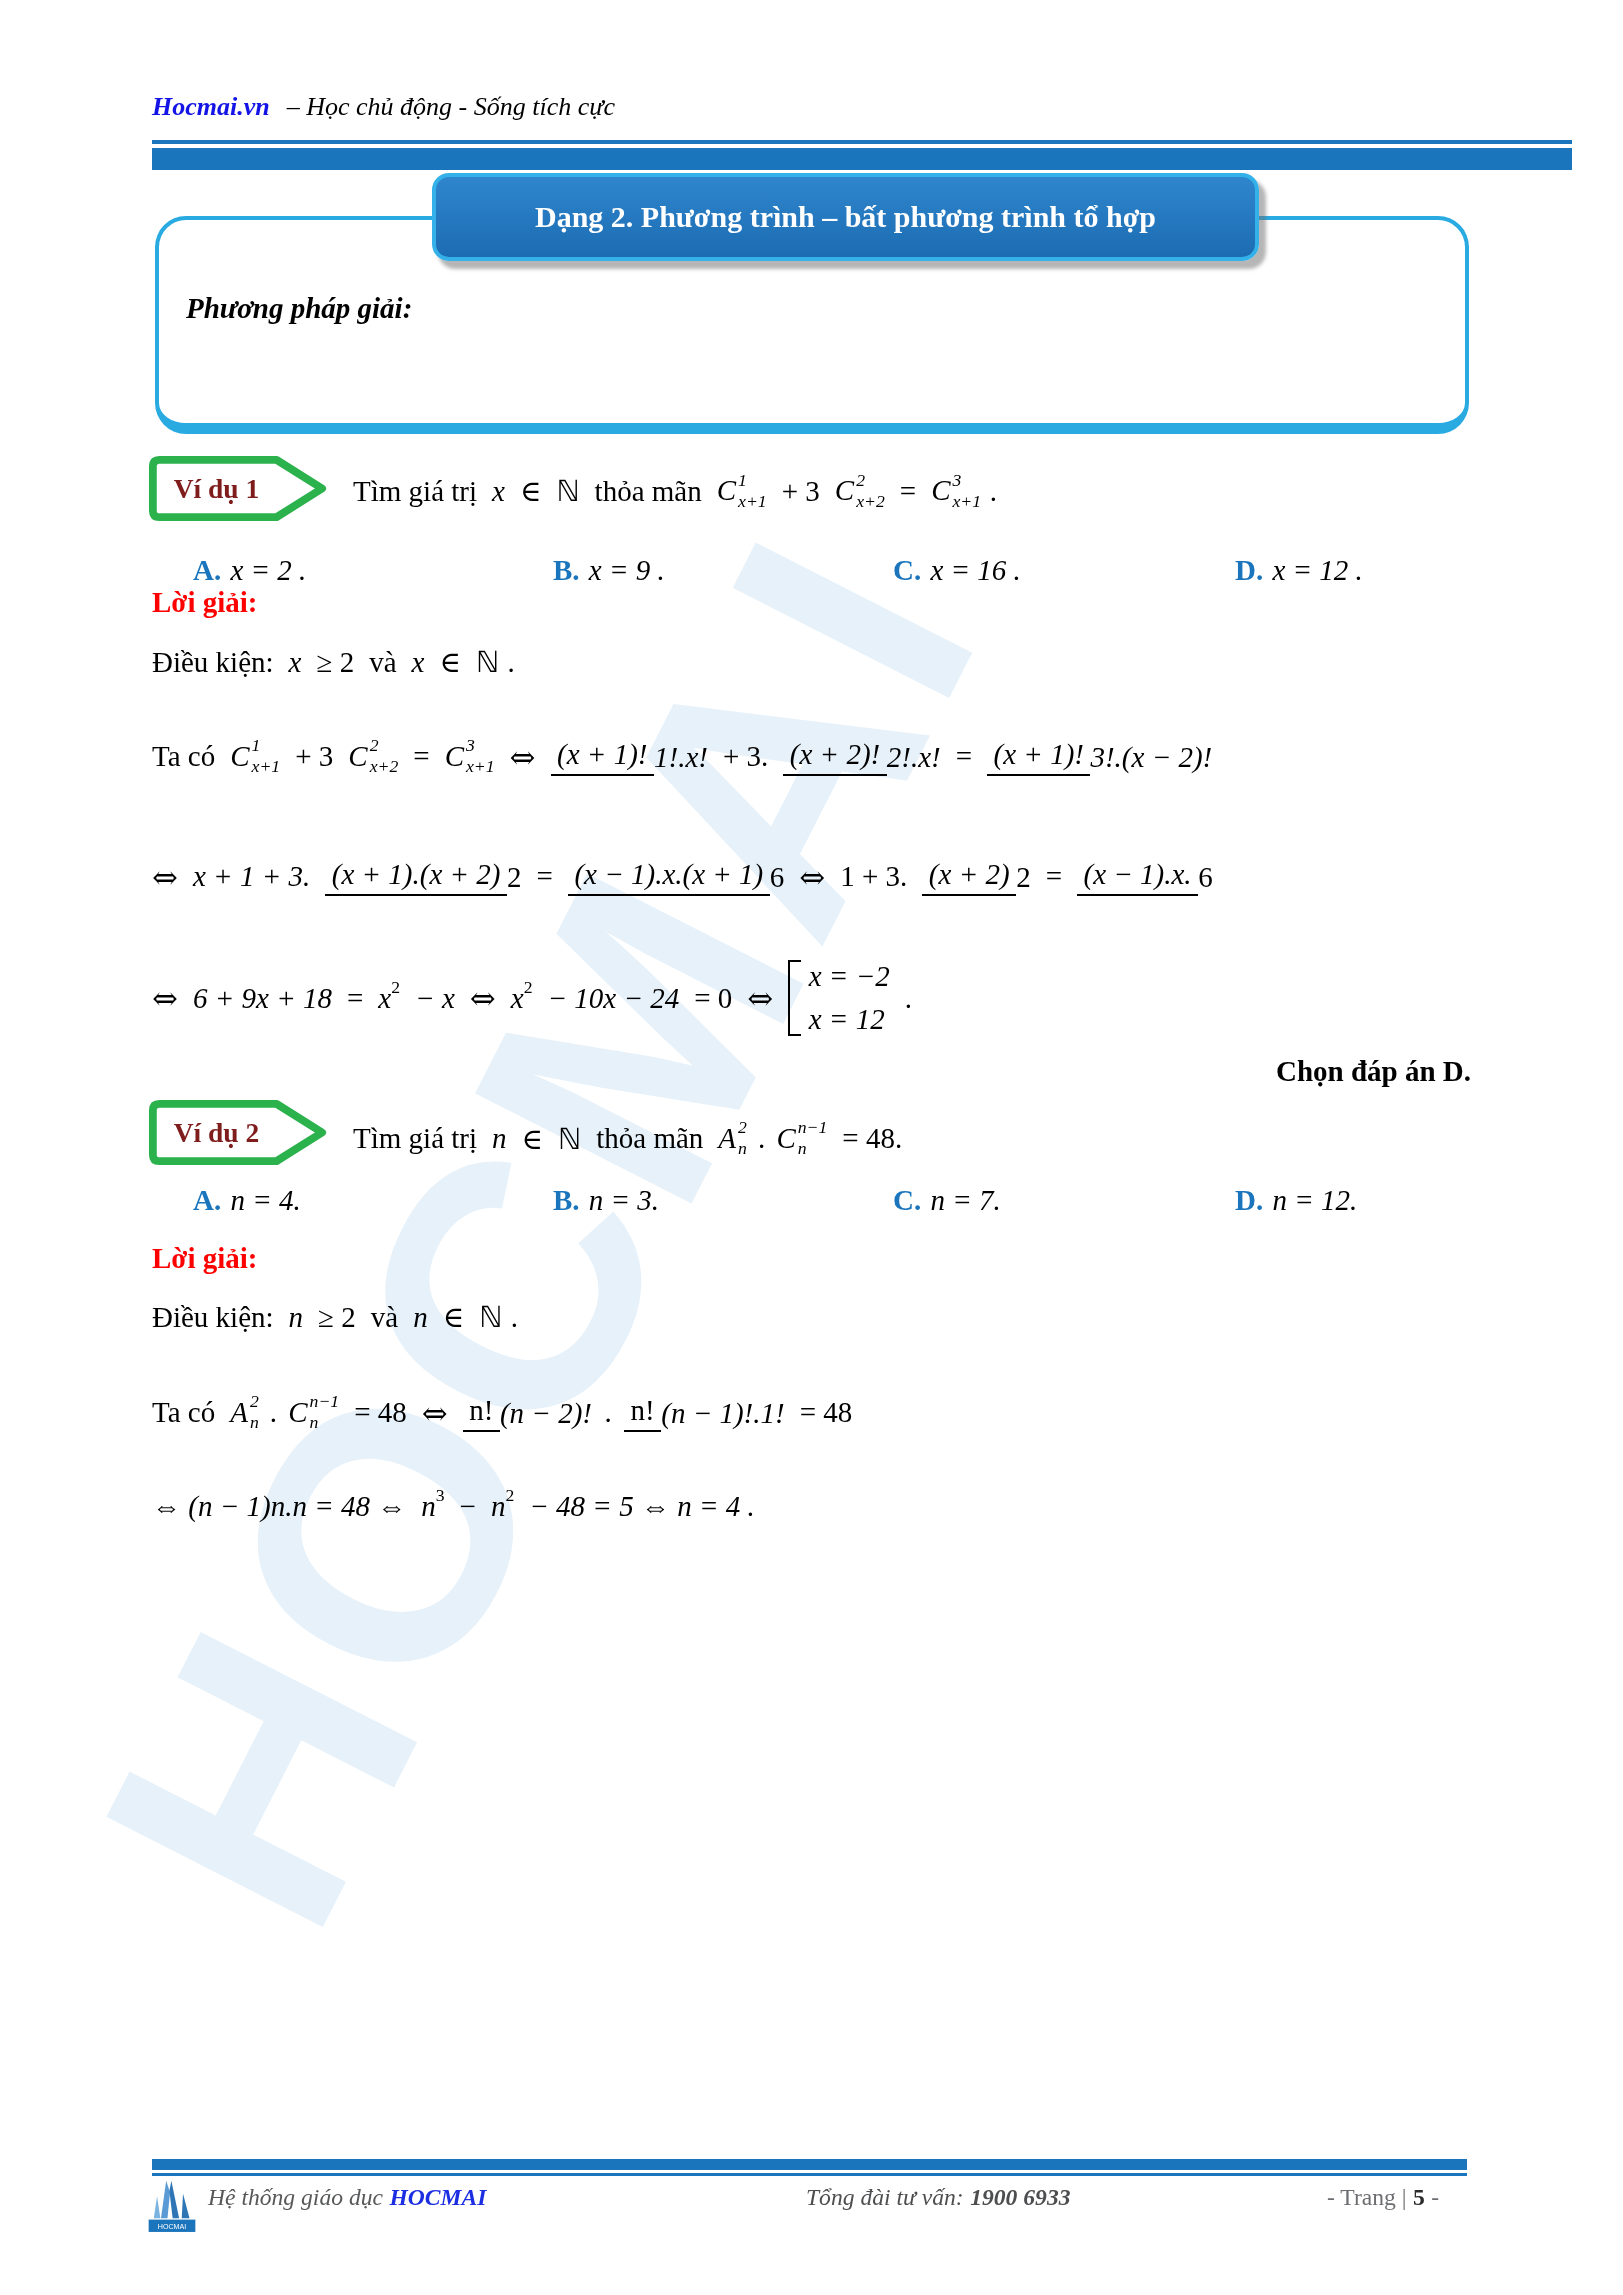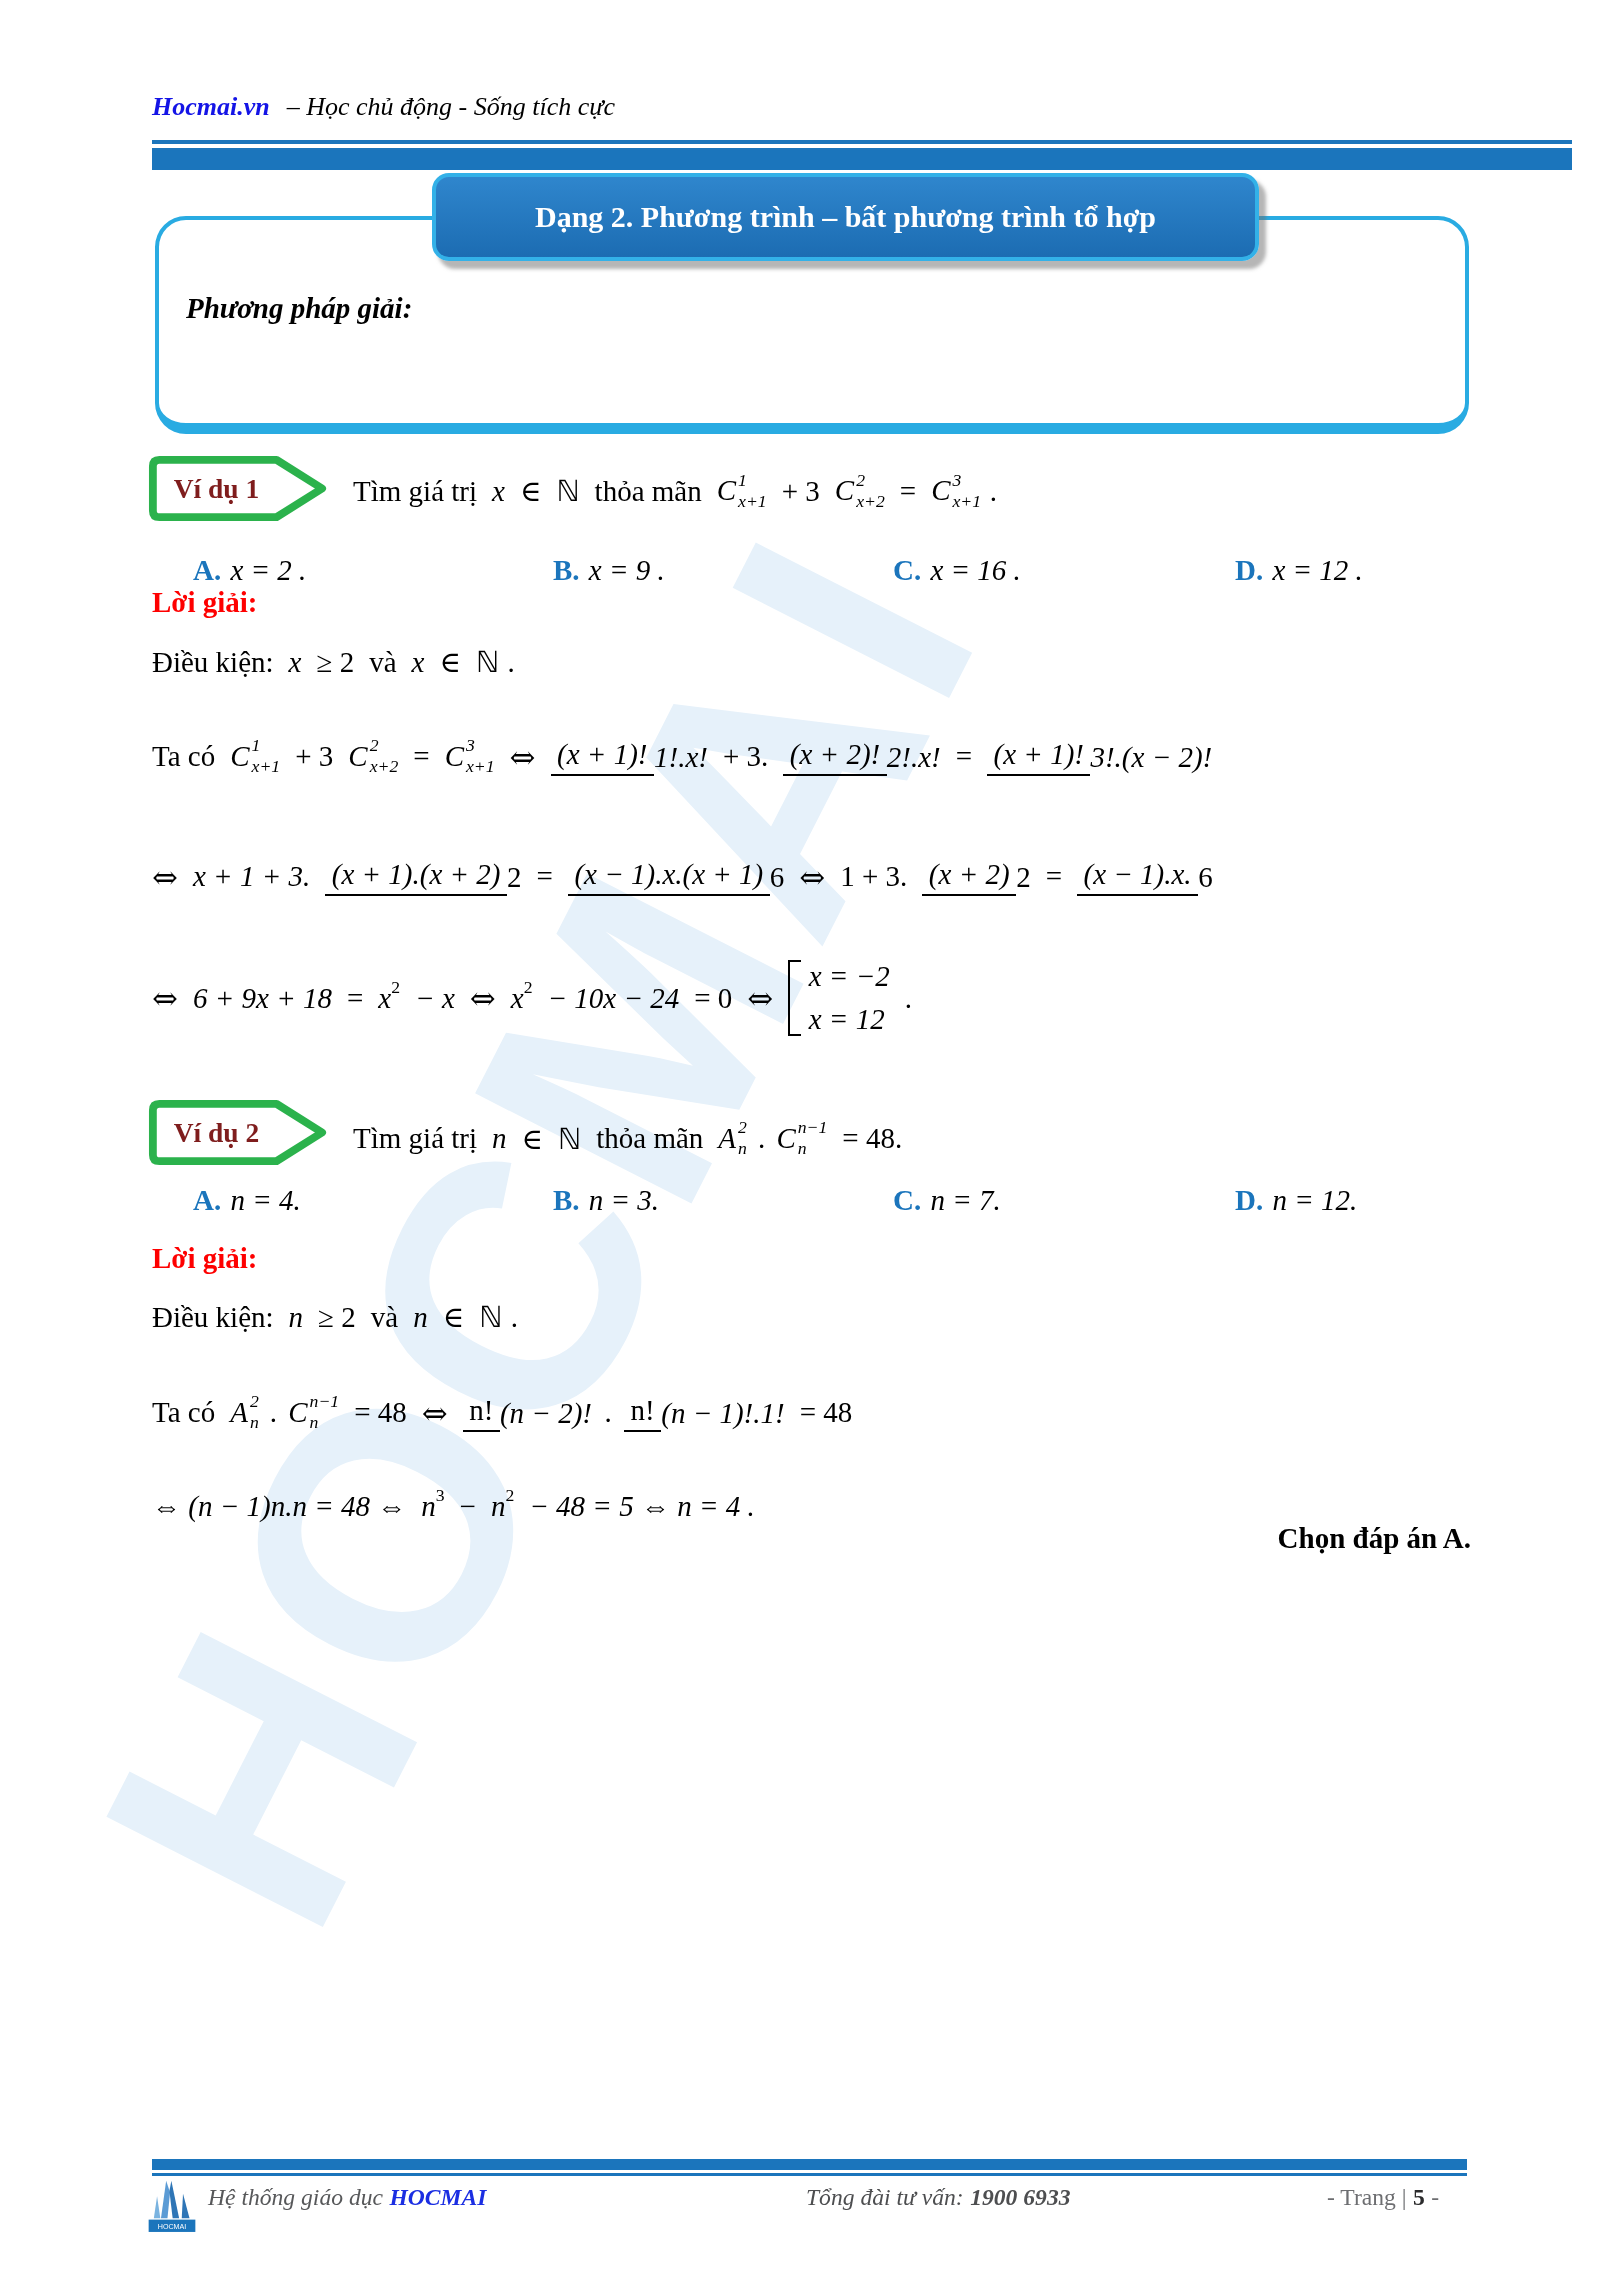--- a/index.html
+++ b/index.html
@@ -239,20 +239,21 @@
       <span class="cases">
         <span class="lbr"></span>
         <span class="cstack">
           <span class="m">x = −2</span>
           <span class="m">x = 12</span>
         </span>
       </span>
       <span class="r">.</span>
     </div>
 
+    <div class="choice" style="top:1055px;">Chọn đáp án D.</div>
 
     <div class="badge" style="top:1098px;">
       <svg width="181" height="69" viewBox="0 0 276 106">
         <path d="M18,9 H198 L268,53 L198,97 H18 Q8,97 8,87 V19 Q8,9 18,9 Z" fill="#ffffff" stroke="#2bb24c" stroke-width="12" stroke-linejoin="round"></path>
       </svg>
       <div class="badge-label">Ví dụ 2</div>
     </div>
 
     <div class="mrow" style="left:353px;top:1106px;height:65px;">
       <span class="r">Tìm giá trị</span>
@@ -334,21 +335,20 @@
           <span class="sup r">3</span>
         </span>
       <span class="r">−</span>
       <span class="pw">
           <span class="m">n</span>
           <span class="sup r">2</span>
         </span>
       <span class="m">− 48 = 5 ⇔ n = 4 .</span>
     </div>
 
-    <div class="choice" style="top:1522px;">Chọn đáp án A.</div>
 
     <div class="rule rule-thick-bot"></div>
     <div class="rule rule-thin-bot"></div>
 
     <svg class="logo" width="48" height="56" viewBox="0 0 74 86">
       <path d="M28 4 L20 62 L30 62 L34 22 Z" fill="#5b9bd5"></path>
       <path d="M36 4 L48 62 L38 62 L33 20 Z" fill="#2e75b6"></path>
       <path d="M14 28 L9 62 L19 62 Z" fill="#7ab3e0"></path>
       <path d="M54 24 L64 62 L52 62 Z" fill="#2e75b6"></path>
       <rect x="1" y="64" width="72" height="19" fill="#1b75bc"></rect>

